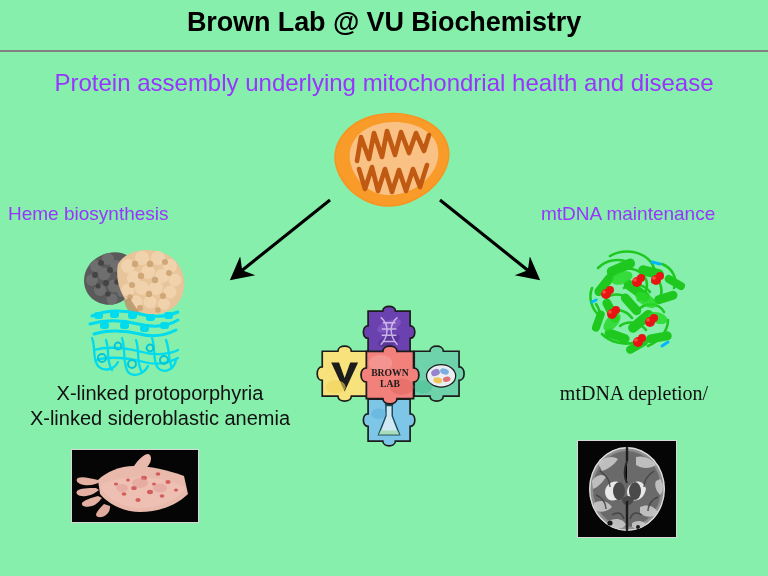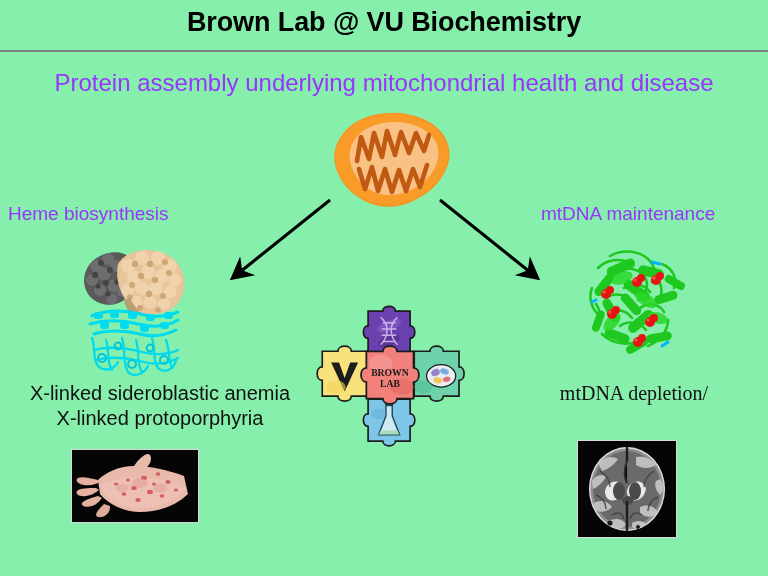--- a/index.html
+++ b/index.html
@@ -205,22 +205,22 @@
     <g fill="none" stroke="#00c7d8" stroke-width="2">
       <circle cx="32" cy="116" r="4"></circle>
       <circle cx="62" cy="122" r="4"></circle>
       <circle cx="94" cy="118" r="4"></circle>
       <circle cx="48" cy="104" r="3.4"></circle>
       <circle cx="80" cy="106" r="3.4"></circle>
     </g>
   </svg>
 
   <div class="caption left">
+    <div>X-linked protoporphyria</div>
     <div>X-linked sideroblastic anemia</div>
-    <div>X-linked protoporphyria</div>
   </div>
 
   <div class="photo hand">
     <svg viewBox="0 0 126 72" width="126" height="72">
       <rect width="126" height="72" fill="#050505"></rect>
 
       <g>
         <path d="M26,30 C34,22 48,16 62,16 C78,16 96,20 112,26 L116,44 C104,56 86,62 68,62 C52,62 36,54 28,44 Z" fill="#e9b9ac"></path>
         <path d="M26,30 C18,28 10,26 6,28 C3,30 5,34 12,35 C19,36 24,34 28,32 Z" fill="#e4b0a2"></path>
         <path d="M24,38 C16,38 8,38 5,41 C3,44 7,47 14,46 C21,45 24,42 27,40 Z" fill="#e4b0a2"></path>

